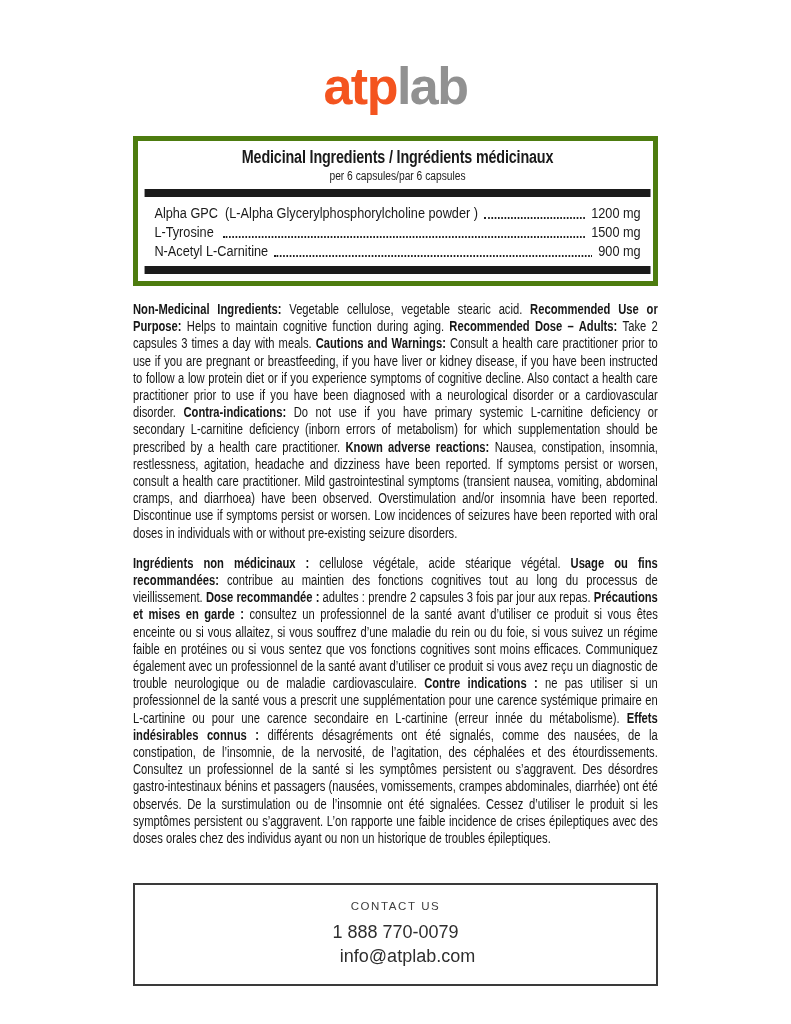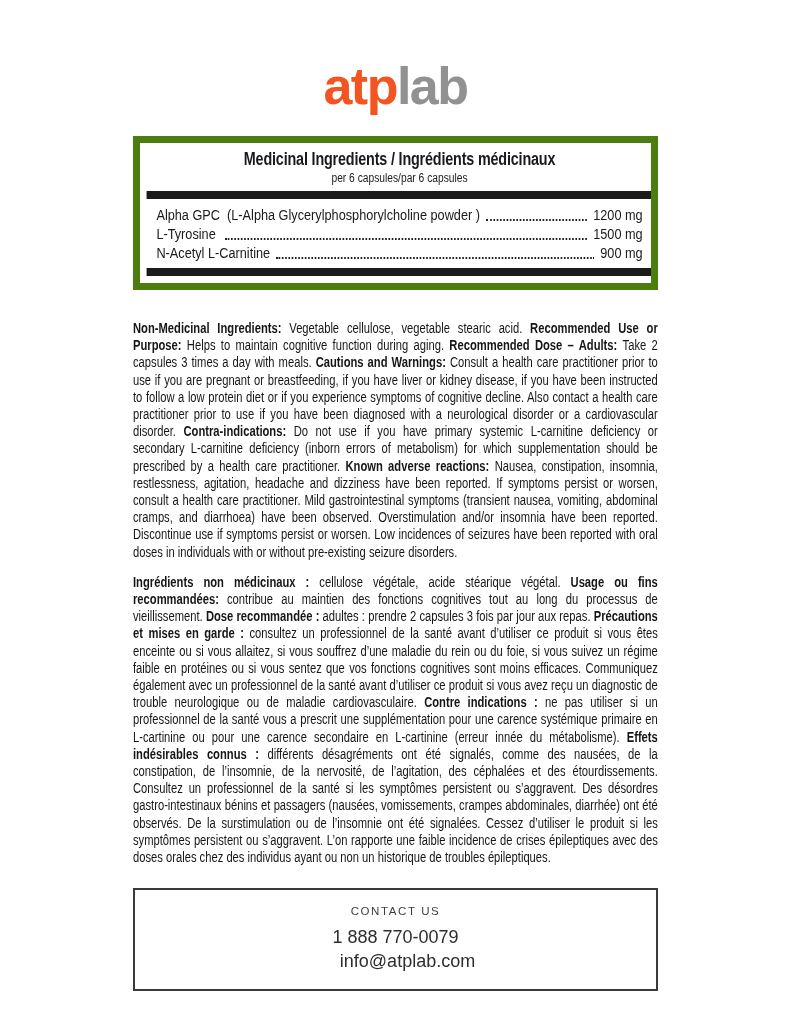--- a/index.html
+++ b/index.html
@@ -21,21 +21,21 @@
     line-height: 1;
     user-select: none;
   }
   .col {
     width: 525px;
     margin: 0 auto;
   }
   
   .med-box {
     margin-top: 24px;
-    border: 7px solid #4d7c0f;
+    border: 5px solid #4d7c0f;
     overflow: hidden;
   }
   .med-box .cond {
     width: 633px;
     transform: scaleX(0.82);
     transform-origin: 0 0;
   }
   .box-title {
     margin-top: 6px;
     text-align: center;
@@ -77,26 +77,26 @@
   }
   .para .cond-p {
     width: 656px;
     transform: scaleX(0.8);
     transform-origin: 0 0;
     font-size: 14px;
     line-height: 17.2px;
     text-align: justify;
     color: #161616;
   }
-  .para.en { margin-top: 30px; }
+  .para.en { margin-top: 15px; }
   .para.fr { margin-top: 13px; }
   .b { font-weight: bold; }
   
   .contact-box {
-    margin-top: 22px;
+    margin-top: 36px;
     border: 2px solid #3a3a3a;
     text-align: center;
     padding: 15px 0 17px 0;
     color: #303030;
   }
   .contact-label {
     font-size: 11.5px;
     letter-spacing: 1.6px;
     color: #3d3d3d;
   }

